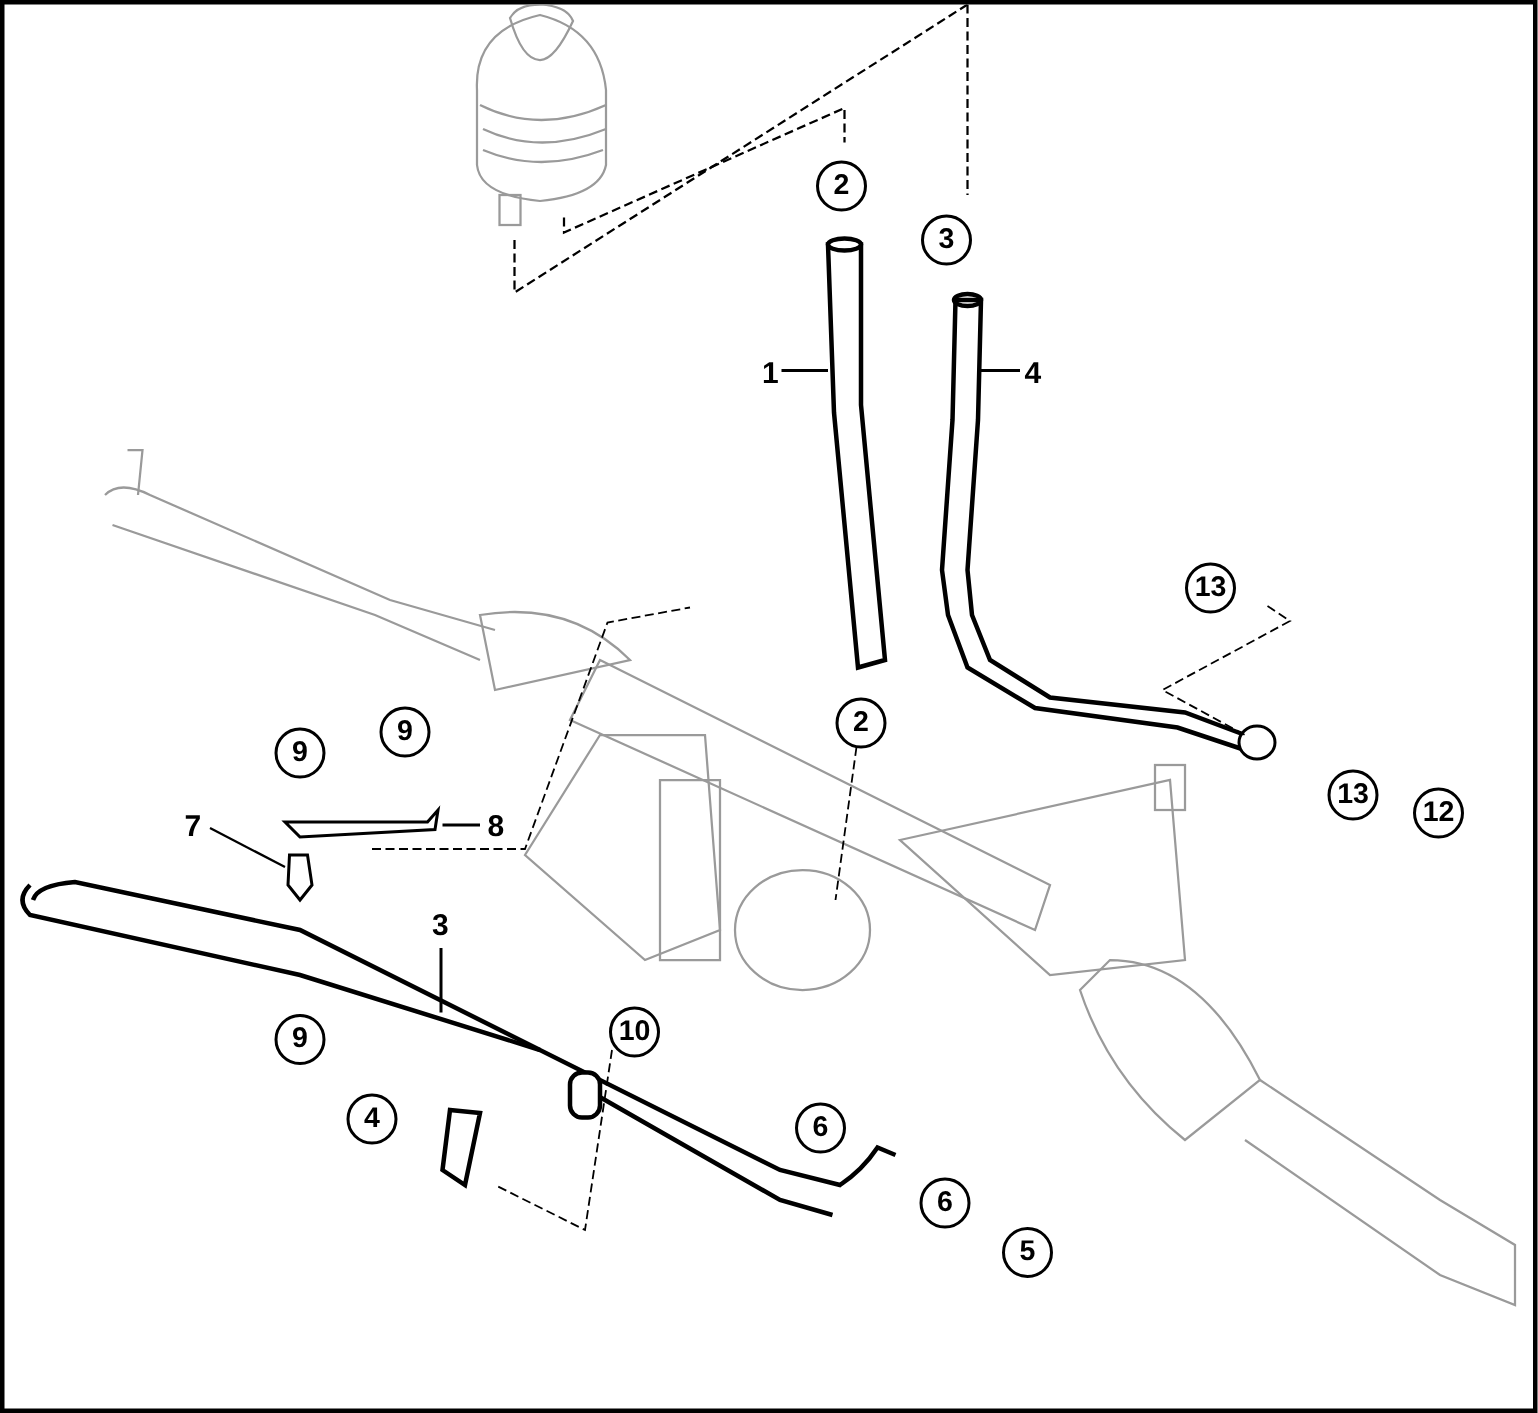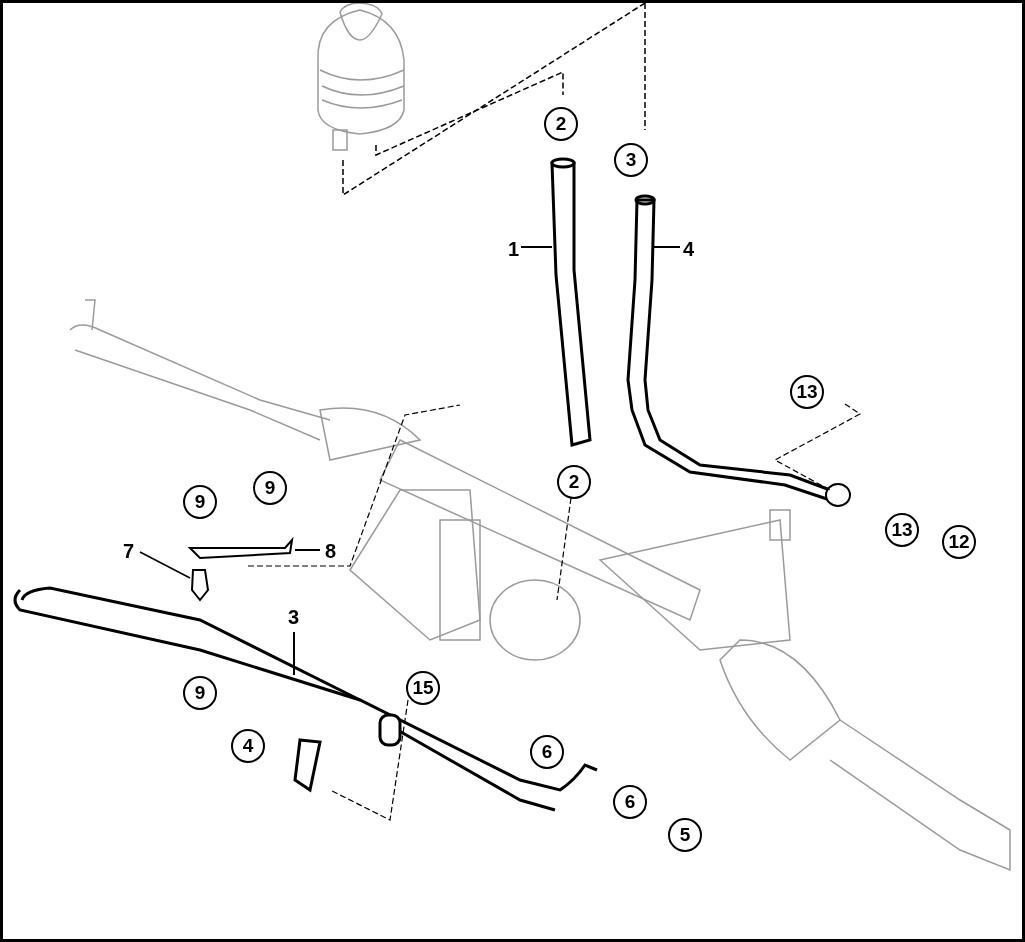--- a/index.html
+++ b/index.html
@@ -105,18 +105,18 @@
   <div class="callout" style="left:787px;top:372px">13</div>
   <div class="callout" style="left:554px;top:462px">2</div>
   <div class="callout" style="left:180px;top:482px">9</div>
   <div class="callout" style="left:250px;top:468px">9</div>
   <div class="plain" style="left:322px;top:537px">8</div>
   <div class="plain" style="left:120px;top:537px">7</div>
   <div class="callout" style="left:882px;top:510px">13</div>
   <div class="callout" style="left:939px;top:522px">12</div>
   <div class="plain" style="left:285px;top:603px">3</div>
   <div class="callout" style="left:180px;top:673px">9</div>
-  <div class="callout" style="left:403px;top:668px">15</div>
+  <div class="callout" style="left:403px;top:668px">10</div>
   <div class="callout" style="left:228px;top:726px">4</div>
   <div class="callout" style="left:527px;top:732px">6</div>
   <div class="callout" style="left:610px;top:782px">6</div>
   <div class="callout" style="left:665px;top:815px">5</div>
 </div>
 
 </body></html>

